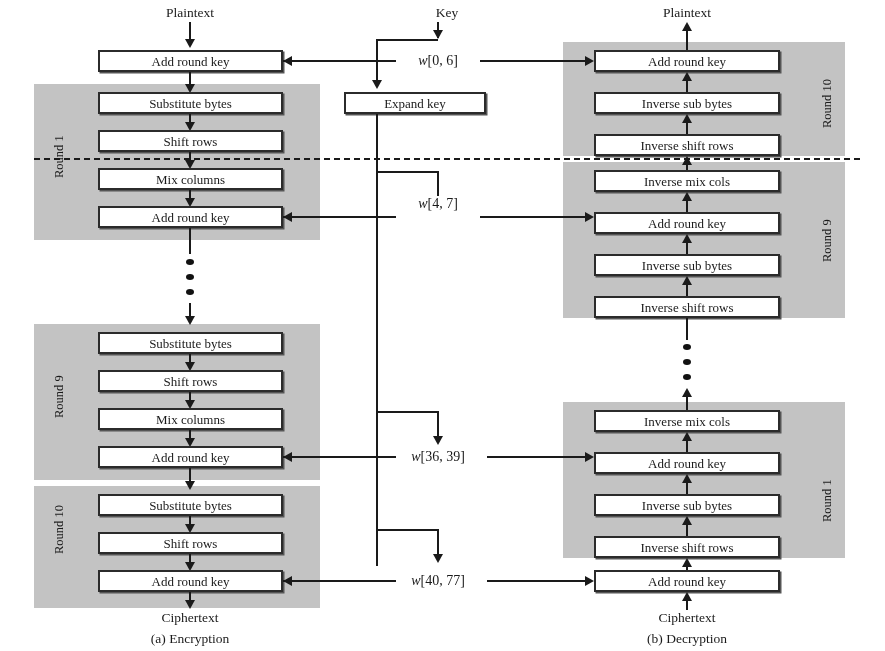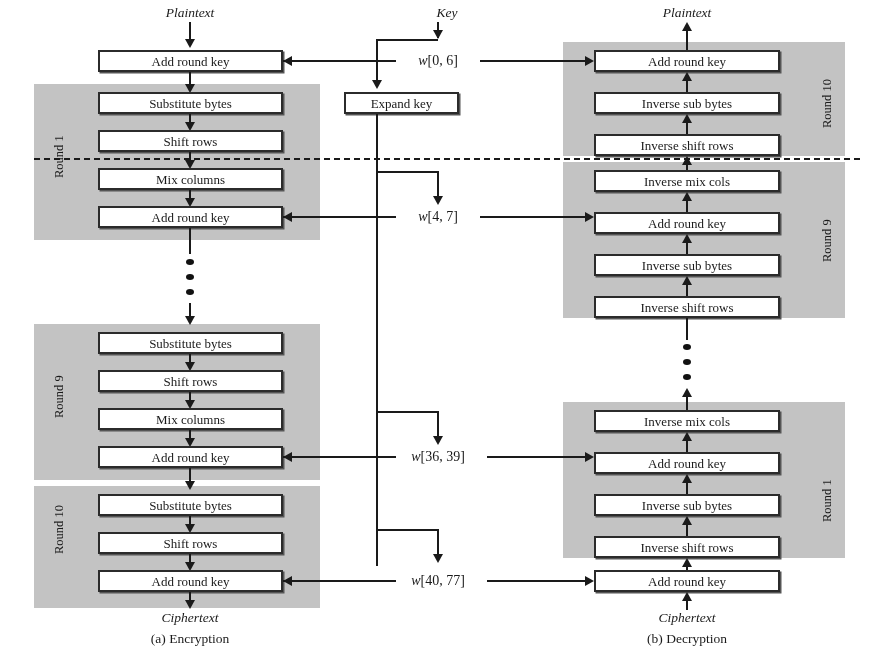--- a/index.html
+++ b/index.html
@@ -8,21 +8,21 @@
   #stage{position:absolute;left:0;top:0;width:885px;height:651px;}
 
   .band{position:absolute;background:#c3c3c3;}
 
   .box{position:absolute;background:#ffffff;border:2px solid #2b2b2b;
        box-sizing:border-box;display:flex;align-items:center;
        justify-content:center;font-size:13px;line-height:1;
        box-shadow:1.5px 1.5px 0 #555;white-space:nowrap;}
 
   .tlabel{position:absolute;font-size:13.5px;white-space:nowrap;
-          line-height:1;font-style:italic;}
+          line-height:1;}
   .tlabel.c{transform:translateX(-50%);}
 
   .wlabel{position:absolute;font-size:14px;white-space:nowrap;
           transform:translate(-50%,-50%);background:#ffffff;padding:0 4px;}
   .wlabel i{font-family:"Liberation Serif","DejaVu Serif",serif;
             font-style:italic;}
 
   .rlabel{position:absolute;font-size:12.5px;white-space:nowrap;
           transform-origin:0 0;transform:rotate(-90deg);color:#1a1a1a;}
 
@@ -126,41 +126,41 @@
   <div class="caption" style="left:190px;top:631px;text-align:center;">(a) Encryption</div>
 
   <div class="tlabel c" style="left:447px;top:6px;">Key</div>
   <div class="vline" style="left:437px;top:22px;height:16px;"></div>
   <div class="ar-d" style="left:438px;top:30px;"></div>
 
   <div class="hline" style="left:377px;top:39px;width:61px;"></div>
   <div class="vline" style="left:376px;top:39px;height:43px;"></div>
   <div class="ar-d" style="left:377px;top:80px;"></div>
 
-  <div class="box" style="left:344px;top:92px;width:115px;height:22px;">Expand key</div>
+  <div class="box" style="left:344px;top:92px;width:142px;height:22px;">Expand key</div>
 
   <div class="vline" style="left:376px;top:114px;height:452px;"></div>
 
   <div class="hline" style="left:283px;top:60px;width:113px;"></div>
   <div class="ar-l" style="left:283px;top:61px;"></div>
   <div class="hline" style="left:480px;top:60px;width:105px;"></div>
   <div class="ar-r" style="left:585px;top:61px;"></div>
   <div class="wlabel" style="left:438px;top:61px;">
     <i>w</i><span>[0, 6]</span>
   </div>
 
   <div class="hline" style="left:376px;top:171px;width:62px;"></div>
   <div class="vline" style="left:437px;top:171px;height:30px;"></div>
   <div class="ar-d" style="left:438px;top:196px;"></div>
 
   <div class="hline" style="left:283px;top:216px;width:113px;"></div>
   <div class="ar-l" style="left:283px;top:217px;"></div>
   <div class="hline" style="left:480px;top:216px;width:105px;"></div>
   <div class="ar-r" style="left:585px;top:217px;"></div>
-  <div class="wlabel" style="left:438px;top:217px;">
+  <div class="wlabel" style="left:438px;top:204px;">
     <i>w</i><span>[4, 7]</span>
   </div>
 
   <div class="hline" style="left:376px;top:411px;width:62px;"></div>
   <div class="vline" style="left:437px;top:411px;height:30px;"></div>
   <div class="ar-d" style="left:438px;top:436px;"></div>
 
   <div class="hline" style="left:283px;top:456px;width:113px;"></div>
   <div class="ar-l" style="left:283px;top:457px;"></div>
   <div class="hline" style="left:487px;top:456px;width:98px;"></div>

